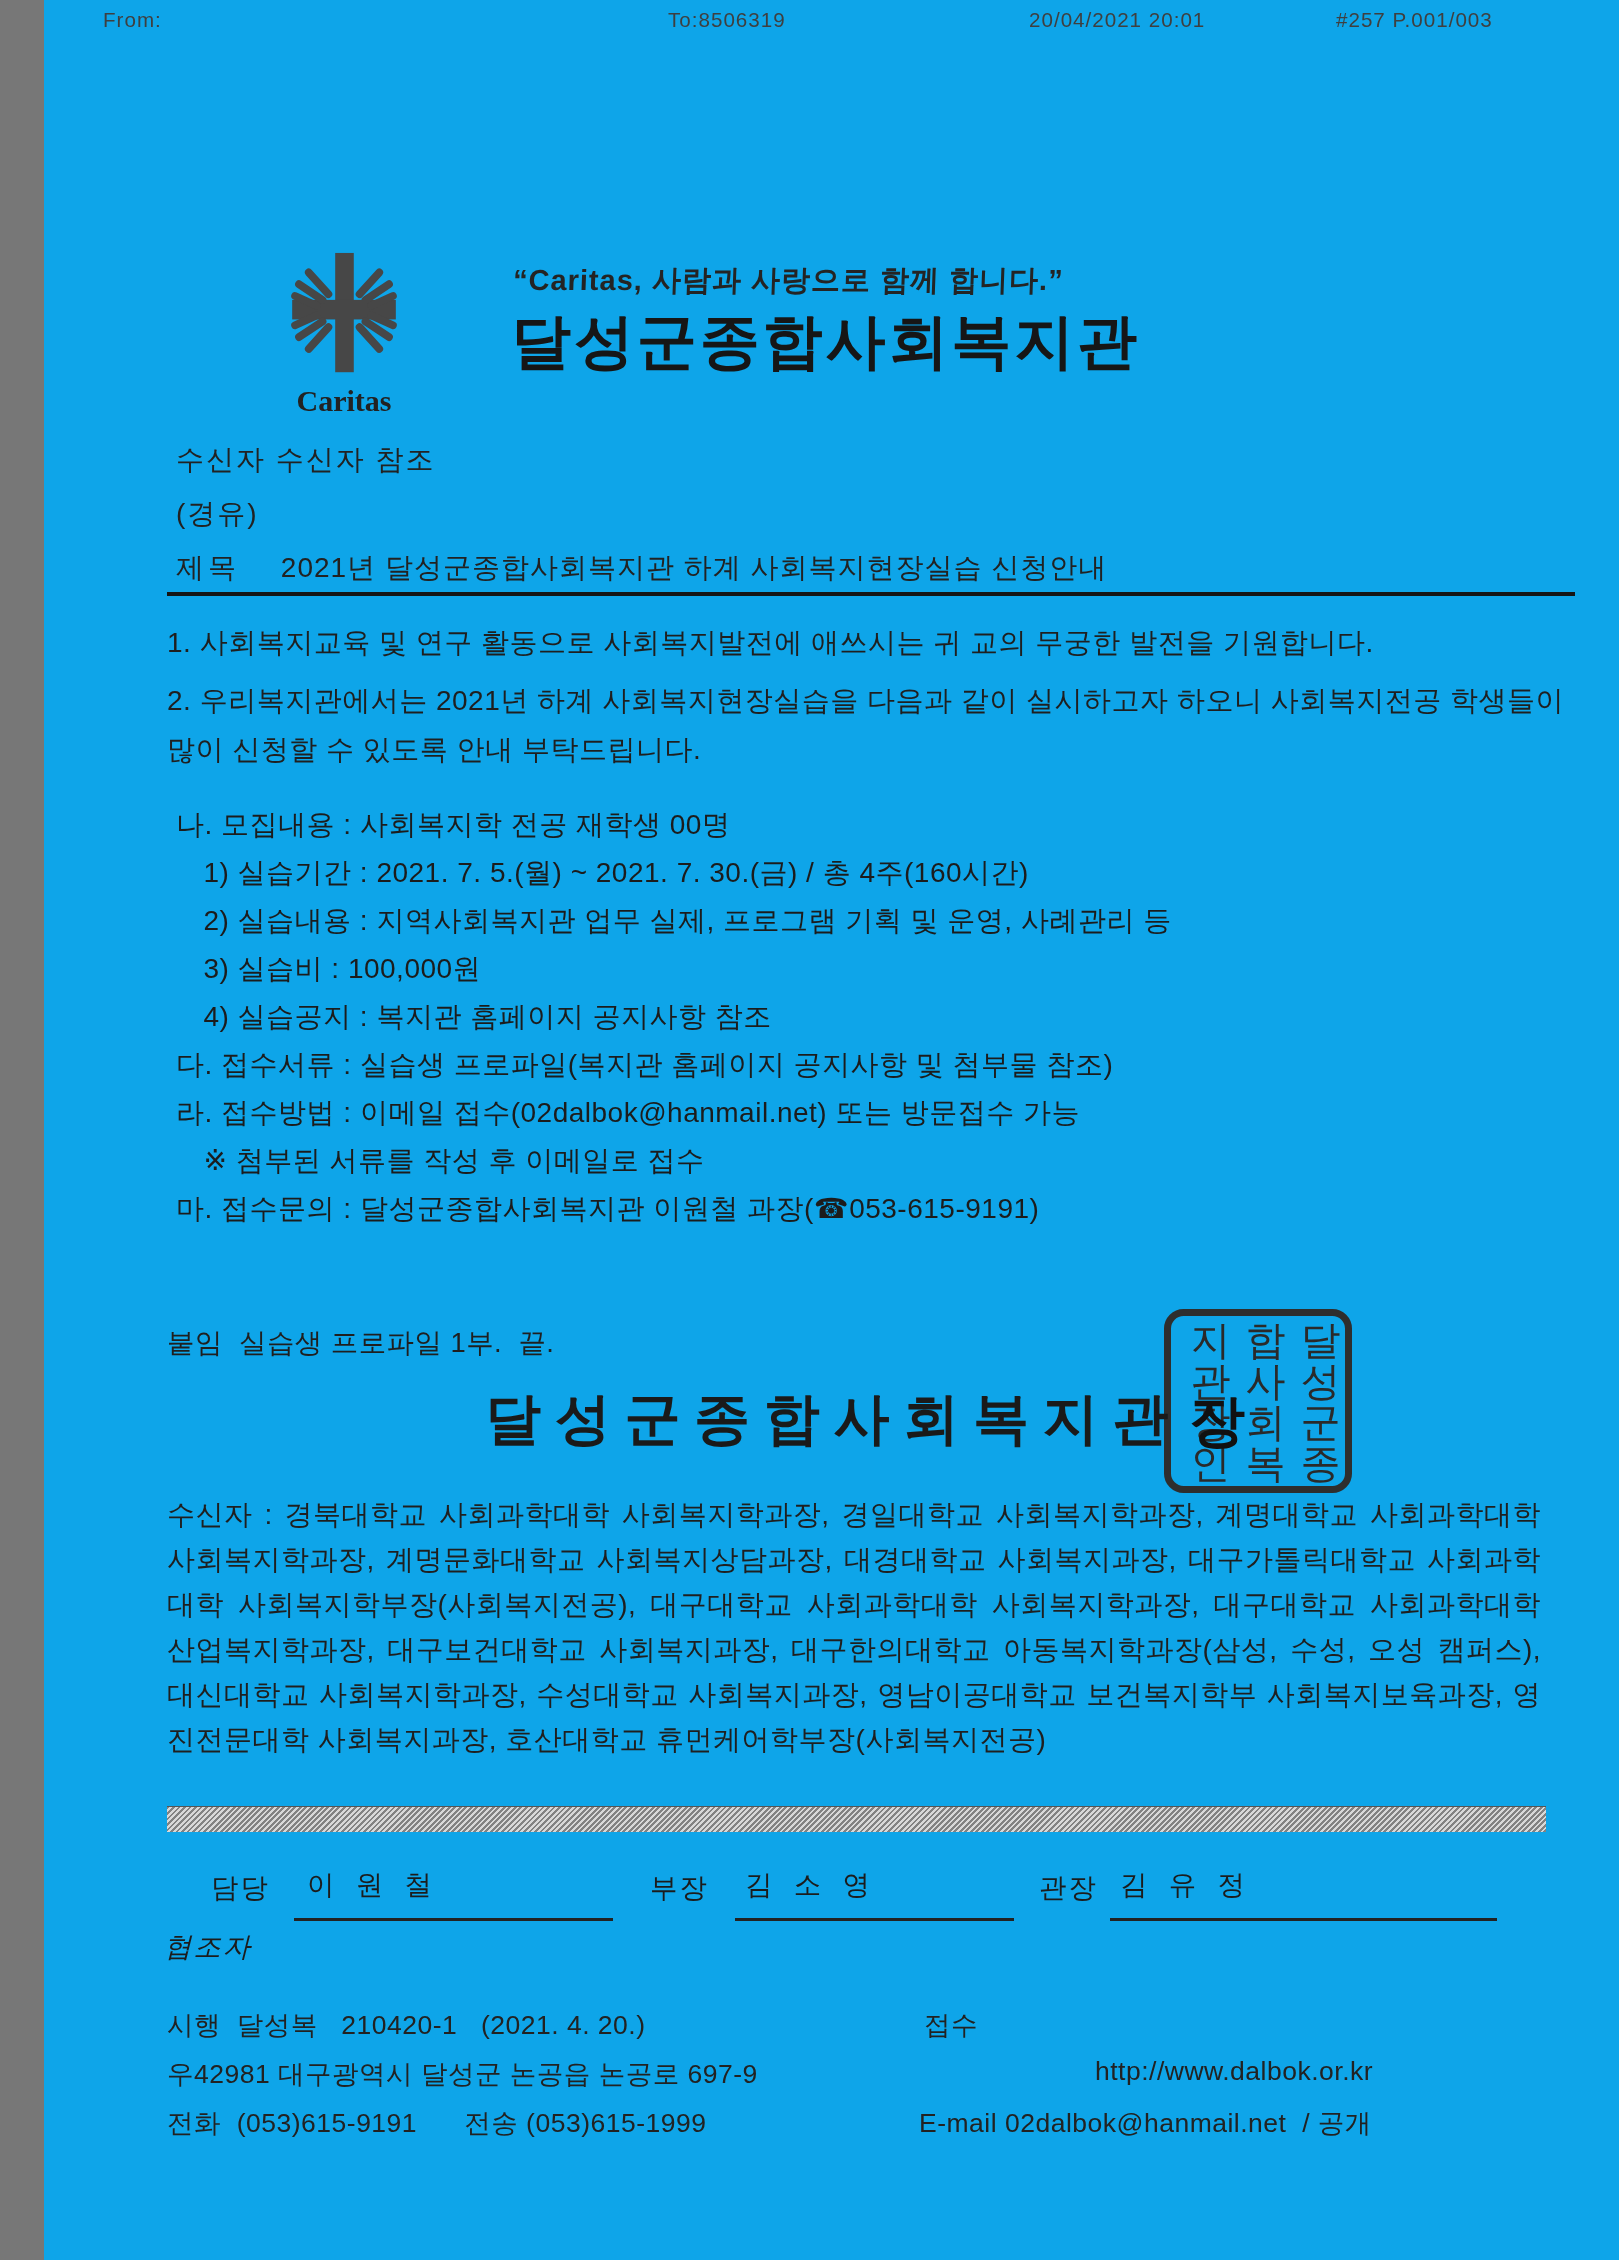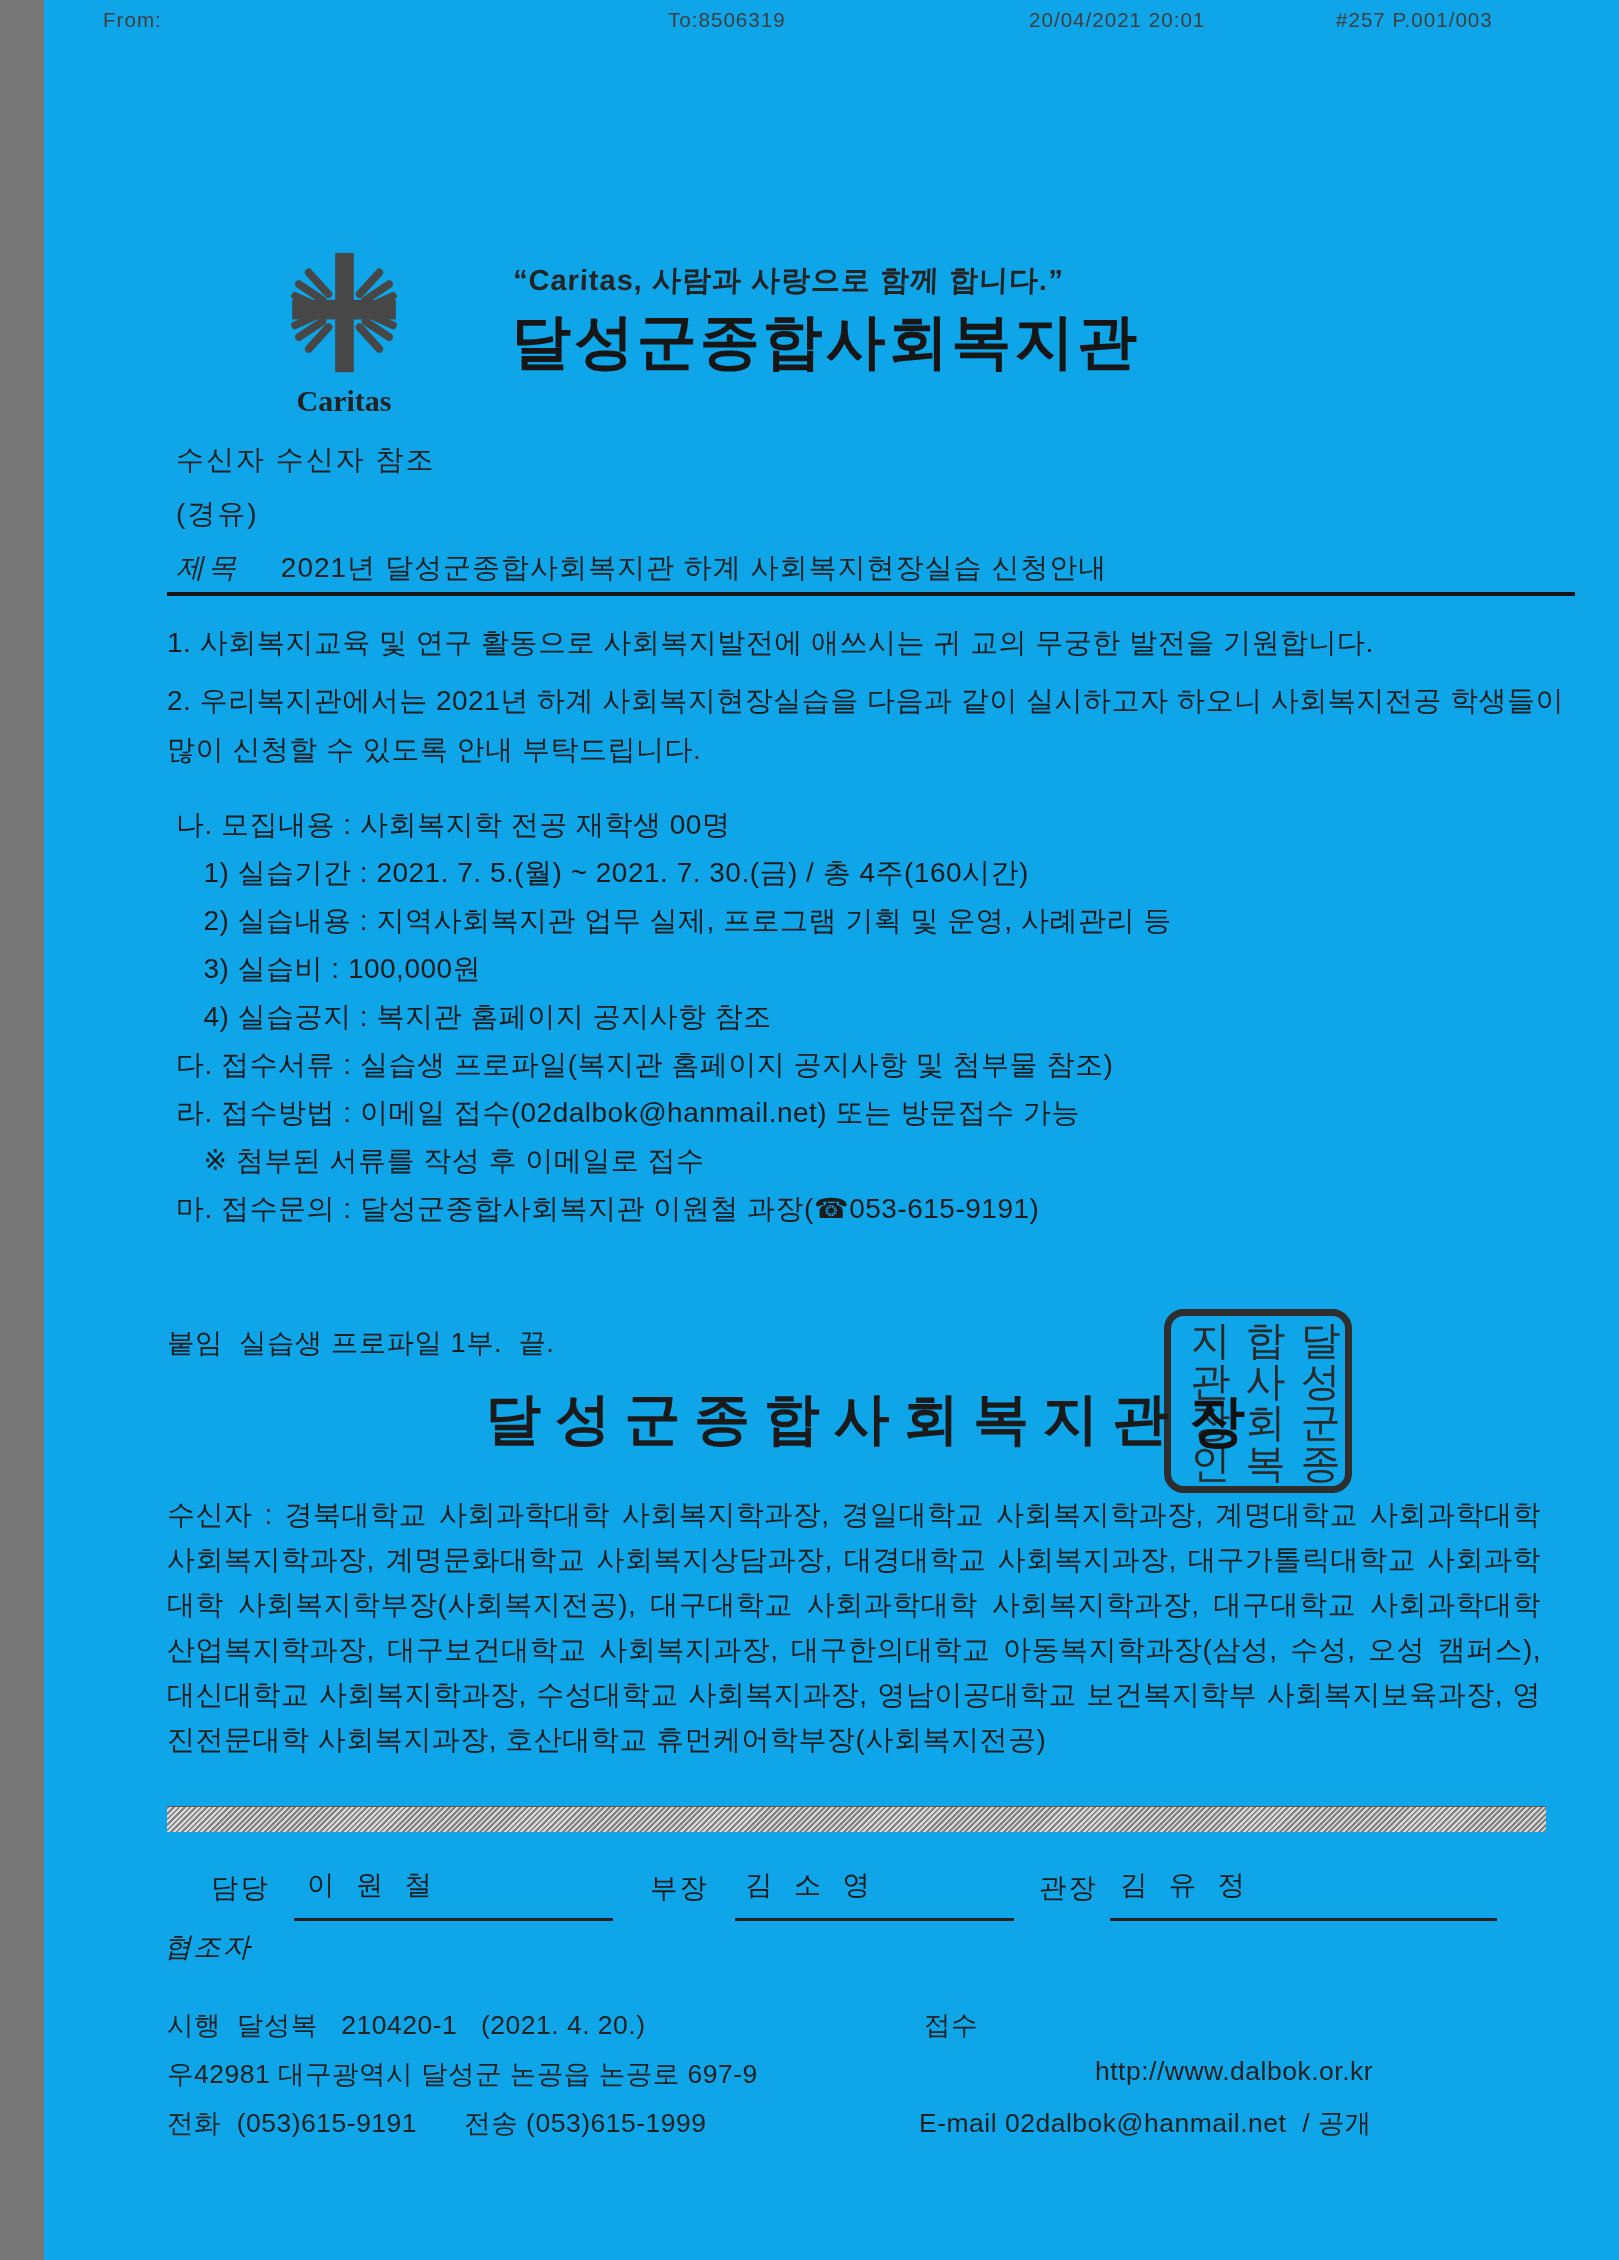--- a/index.html
+++ b/index.html
@@ -20,21 +20,21 @@
   
   .fax-line { top:7.8px; font-size:20.6px; color:#3f3f3f; letter-spacing:1px; }
 
   
   .caritas-word { font-family:"Liberation Serif","DejaVu Serif",serif; font-weight:bold; font-size:30px; color:#222; letter-spacing:0px; }
   .slogan { font-size:29px; font-weight:700; color:#242424; transform:skewX(-2deg); letter-spacing:1px; }
   .org-title { font-size:60px; font-weight:800; letter-spacing:2.9px; color:#161616; }
 
   
   .meta-line { font-size:28px; color:#222; letter-spacing:2px; }
-  .subject-label { letter-spacing:3.9px;font-style:italic; }
+  .subject-label { letter-spacing:3.9px; }
   .subject-text { margin-left:41px; letter-spacing:1px;text-align:center; }
   .rule { background:#151515; }
 
   
   .body-text { font-size:28px; color:#1f1f1f; letter-spacing:0.5px; }
   .para2 { width:1402px; line-height:49px; }
   .items { font-size:28px; letter-spacing:0.5px; }
   .items .it { height:48px; }
   .items .ind { padding-left:27.4px; }
 

